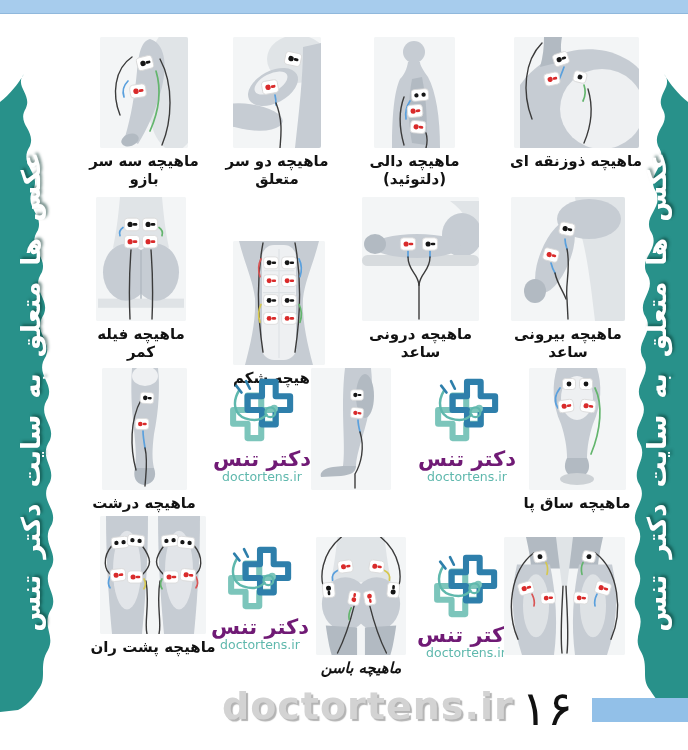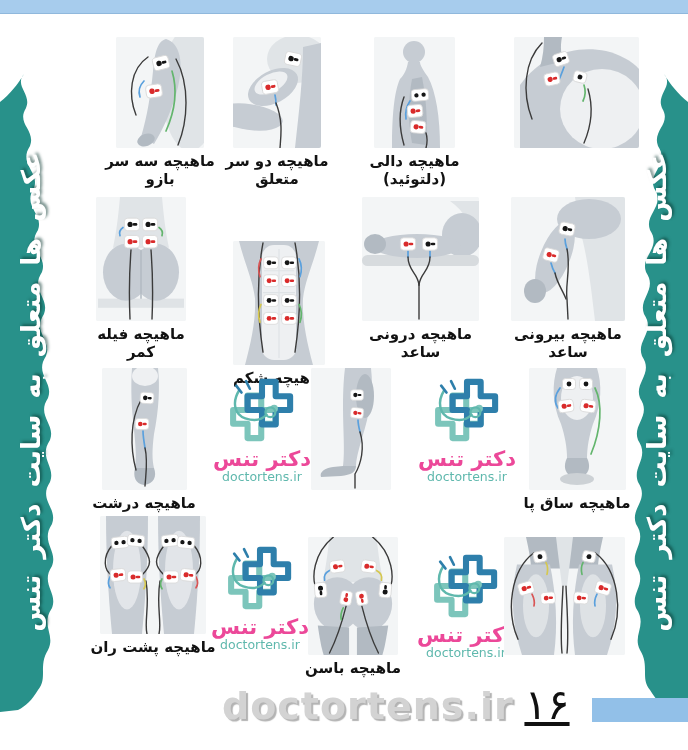--- a/index.html
+++ b/index.html
@@ -19,27 +19,27 @@
   
   .cell{position:absolute;text-align:center;}
   .img{margin:0 auto;background:#f3f5f6;border-radius:2px;overflow:hidden;}
   .scene,.scene svg{display:block;width:100%;height:100%;}
   .cap{margin-top:4px;direction:rtl;font-weight:700;font-size:15px;line-height:1.22;color:#121212;}
   .cap .l2{display:block;}
   
   .logo{position:absolute;text-align:center;}
   .logo-icon{width:76px;height:76px;margin:0 auto;}
   .logo-icon svg{width:100%;height:100%;}
-  .logo-title{direction:rtl;font-size:21px;font-weight:bold;color:#ec4899;line-height:1.05;}
+  .logo-title{direction:rtl;font-size:21px;font-weight:bold;color:#701a75;line-height:1.05;}
   .logo-site{font-size:12.5px;color:#5fb8ad;line-height:1.1;}
   
   #watermark{position:absolute;left:222px;top:684px;font-size:38px;font-weight:bold;
              color:#d3d3d3;text-shadow:2px 2px 1px #b3b3b3;letter-spacing:1px;}
   #pagenum{position:absolute;left:512px;top:680px;width:70px;text-align:center;
-           font-size:42px;color:#111;direction:rtl;text-decoration:underline;}
+           font-size:48px;color:#111;direction:rtl;}
   #accentbar{position:absolute;left:592px;top:698px;width:96px;height:24px;background:#92c0e8;}
 </style>
 </head>
 <body>
 
 <div id="page">
 
   <div id="topbar" style="background: rgb(167, 204, 237);"></div>
 
   <div class="banner banner-left">
@@ -51,21 +51,21 @@
 
   <div class="banner banner-right">
     <svg viewBox="0 0 62 640" preserveAspectRatio="none">
       <g transform="translate(62,0) scale(-1,1)">
         <path class="rib" d="M24,2 C14,14 32,22 26,36 C16,52 36,58 30,74 C18,92 40,100 34,116 C22,134 44,142 38,158 C26,176 48,184 42,200 C30,218 50,226 44,242 C32,260 52,268 46,284 C34,302 54,310 48,326 C36,344 56,352 50,368 C38,386 56,394 50,410 C38,428 58,436 52,452 C40,470 58,478 52,494 C40,512 58,520 52,536 C40,554 56,562 48,578 C38,594 48,606 38,618 C32,628 26,634 18,638 L0,640 L0,30 C10,22 18,12 24,2 Z" fill="#28918a"></path>
       </g>
     </svg>
     <div class="vtext" dir="rtl">عکس ها متعلق به سایت دکتر تنس</div>
   </div>
 
-  <div class="cell" style="left:100px;top:37px;width:120px;">
+  <div class="cell" style="left:84px;top:37px;width:120px;">
     <div class="img" style="width:88px;height:111px;">
         <div class="scene">
           <svg viewBox="0 0 88 111" preserveAspectRatio="none">
             <rect width="88" height="111" fill="#f3f5f6"></rect>
             <ellipse cx="74" cy="52" rx="28" ry="62" fill="#e0e4e7"></ellipse>
             <path d="M50,2 C64,6 68,26 62,50 C56,74 46,94 38,107 L25,100 C31,80 35,56 37,34 C39,14 42,4 50,2Z" fill="#c6ccd3"></path>
             <ellipse cx="30" cy="103" rx="9" ry="6" fill="#b2bac2" transform="rotate(-20 30 103)"></ellipse>
             <path d="M32,20 C14,32 12,58 20,78" fill="none" stroke="#3b3b3b" stroke-width="1.4" stroke-linecap="round"></path>
             <path d="M28,44 C24,48 22,54 24,60" fill="none" stroke="#5aa0dd" stroke-width="1.7" stroke-linecap="round"></path>
             <path d="M56,34 C62,54 58,76 50,94" fill="none" stroke="#63b56d" stroke-width="1.7" stroke-linecap="round"></path>
@@ -165,20 +165,21 @@
               <circle cx="-2" cy="0" r="2.7" fill="#d92b2b"></circle>
               <rect x="0.8" y="-1.4" width="4.8" height="2.8" rx="1.4" fill="#d92b2b"></rect>
             </g>
             <g transform="translate(66,40) rotate(14)">
               <rect x="-6.5" y="-5.5" width="13" height="11" rx="3" fill="#fff" stroke="#d9d9d9" stroke-width="0.9"></rect>
               <circle r="2.4" fill="#161616"></circle>
             </g>
           </svg>
         </div>
       </div>
+    <div class="cap"><span>ماهیچه ذوزنقه ای</span><span class="l2"></span></div>
   </div>
 
   <div class="cell" style="left:84px;top:197px;width:114px;">
     <div class="img" style="width:90px;height:124px;">
         <div class="scene">
           <svg viewBox="0 0 90 122" preserveAspectRatio="none">
             <rect width="90" height="122" fill="#f3f5f6"></rect>
             <rect x="2" y="100" width="86" height="9" fill="#dfe3e6"></rect>
             <path d="M24,0 L66,0 C68,22 70,36 73,50 L17,50 C20,36 22,22 24,0Z" fill="#e0e4e7"></path>
             <ellipse cx="30" cy="74" rx="23" ry="28" fill="#c6ccd3"></ellipse>
@@ -509,21 +510,21 @@
           <path d="M31,31 L49,31 L49,50 L68,50 L68,68 L49,68 L49,87 L31,87 L31,68 L12,68 L12,50 L31,50 Z" fill="none" stroke="#7cc5bb" stroke-width="8" stroke-linejoin="round"></path>
           <path d="M50,13 L68,13 L68,32 L87,32 L87,50 L68,50 L68,69 L50,69 L50,50 L31,50 L31,32 L50,32 Z" fill="none" stroke="#2e7fab" stroke-width="8" stroke-linejoin="round"></path>
           <circle cx="66" cy="48" r="5" fill="#7cc5bb"></circle>
           <path d="M20,24 C10,40 14,56 28,61 C40,65 50,63 56,56" fill="none" stroke="#5fb8ad" stroke-width="3.2" stroke-linecap="round"></path>
           <circle cx="61" cy="53" r="6.5" fill="none" stroke="#5fb8ad" stroke-width="3"></circle>
           <path d="M16,18 l7,9 M29,12 l5,10" stroke="#2e7fab" stroke-width="3.5" stroke-linecap="round"></path>
         </svg></div>
     <div class="logo-title">دکتر تنس</div>
     <div class="logo-site">doctortens.ir</div>
   </div>
-  <div class="cell" style="left:294px;top:537px;width:118px;">
+  <div class="cell" style="left:302px;top:537px;width:118px;font-style:italic;">
     <div class="img" style="width:90px;height:118px;">
         <div class="scene">
           <svg viewBox="0 0 92 120" preserveAspectRatio="none">
             <rect width="92" height="120" fill="#f3f5f6"></rect>
             <path d="M22,0 L70,0 C72,18 74,32 77,46 L15,46 C18,32 20,18 22,0Z" fill="#e0e4e7"></path>
             <ellipse cx="30" cy="68" rx="24" ry="27" fill="#c6ccd3"></ellipse>
             <ellipse cx="62" cy="68" rx="24" ry="27" fill="#c6ccd3"></ellipse>
             <path d="M10,90 C12,104 14,114 16,120 L42,120 C42,108 42,98 42,92Z" fill="#b2bac2"></path>
             <path d="M82,90 C80,104 78,114 76,120 L50,120 C50,108 50,98 50,92Z" fill="#b2bac2"></path>
             <path d="M26,0 C6,16 2,42 10,56" fill="none" stroke="#3b3b3b" stroke-width="1.4" stroke-linecap="round"></path>

